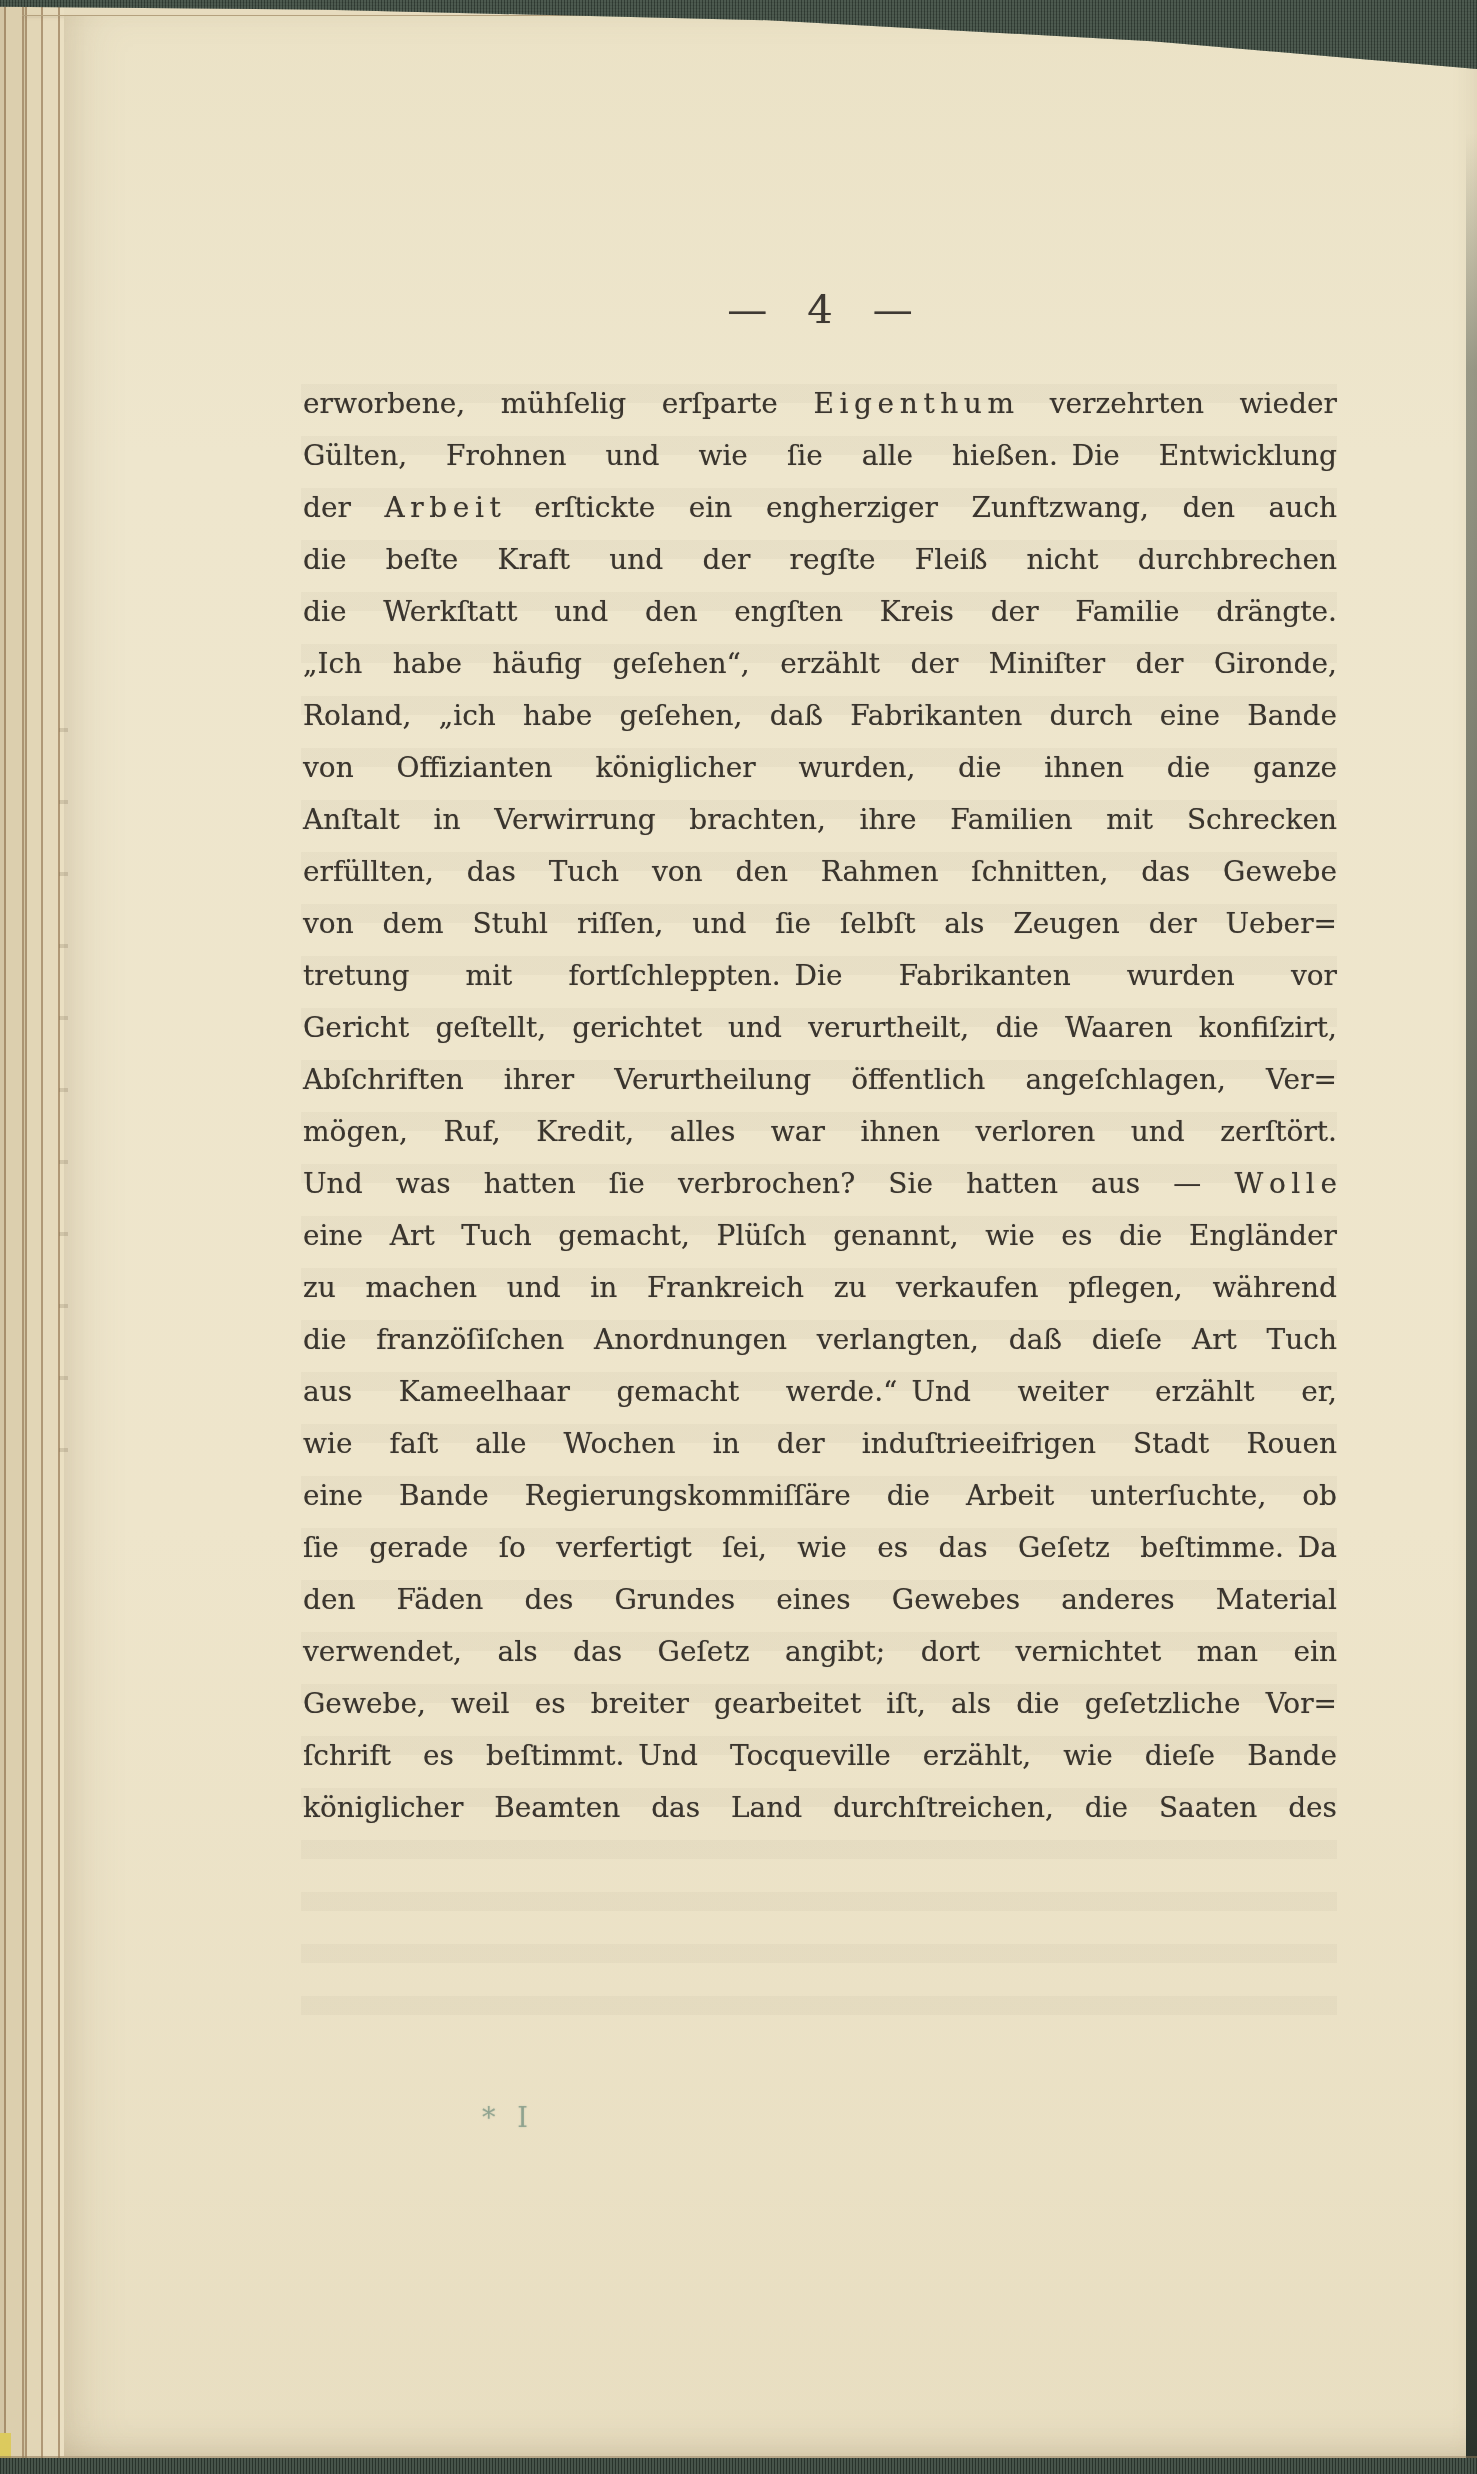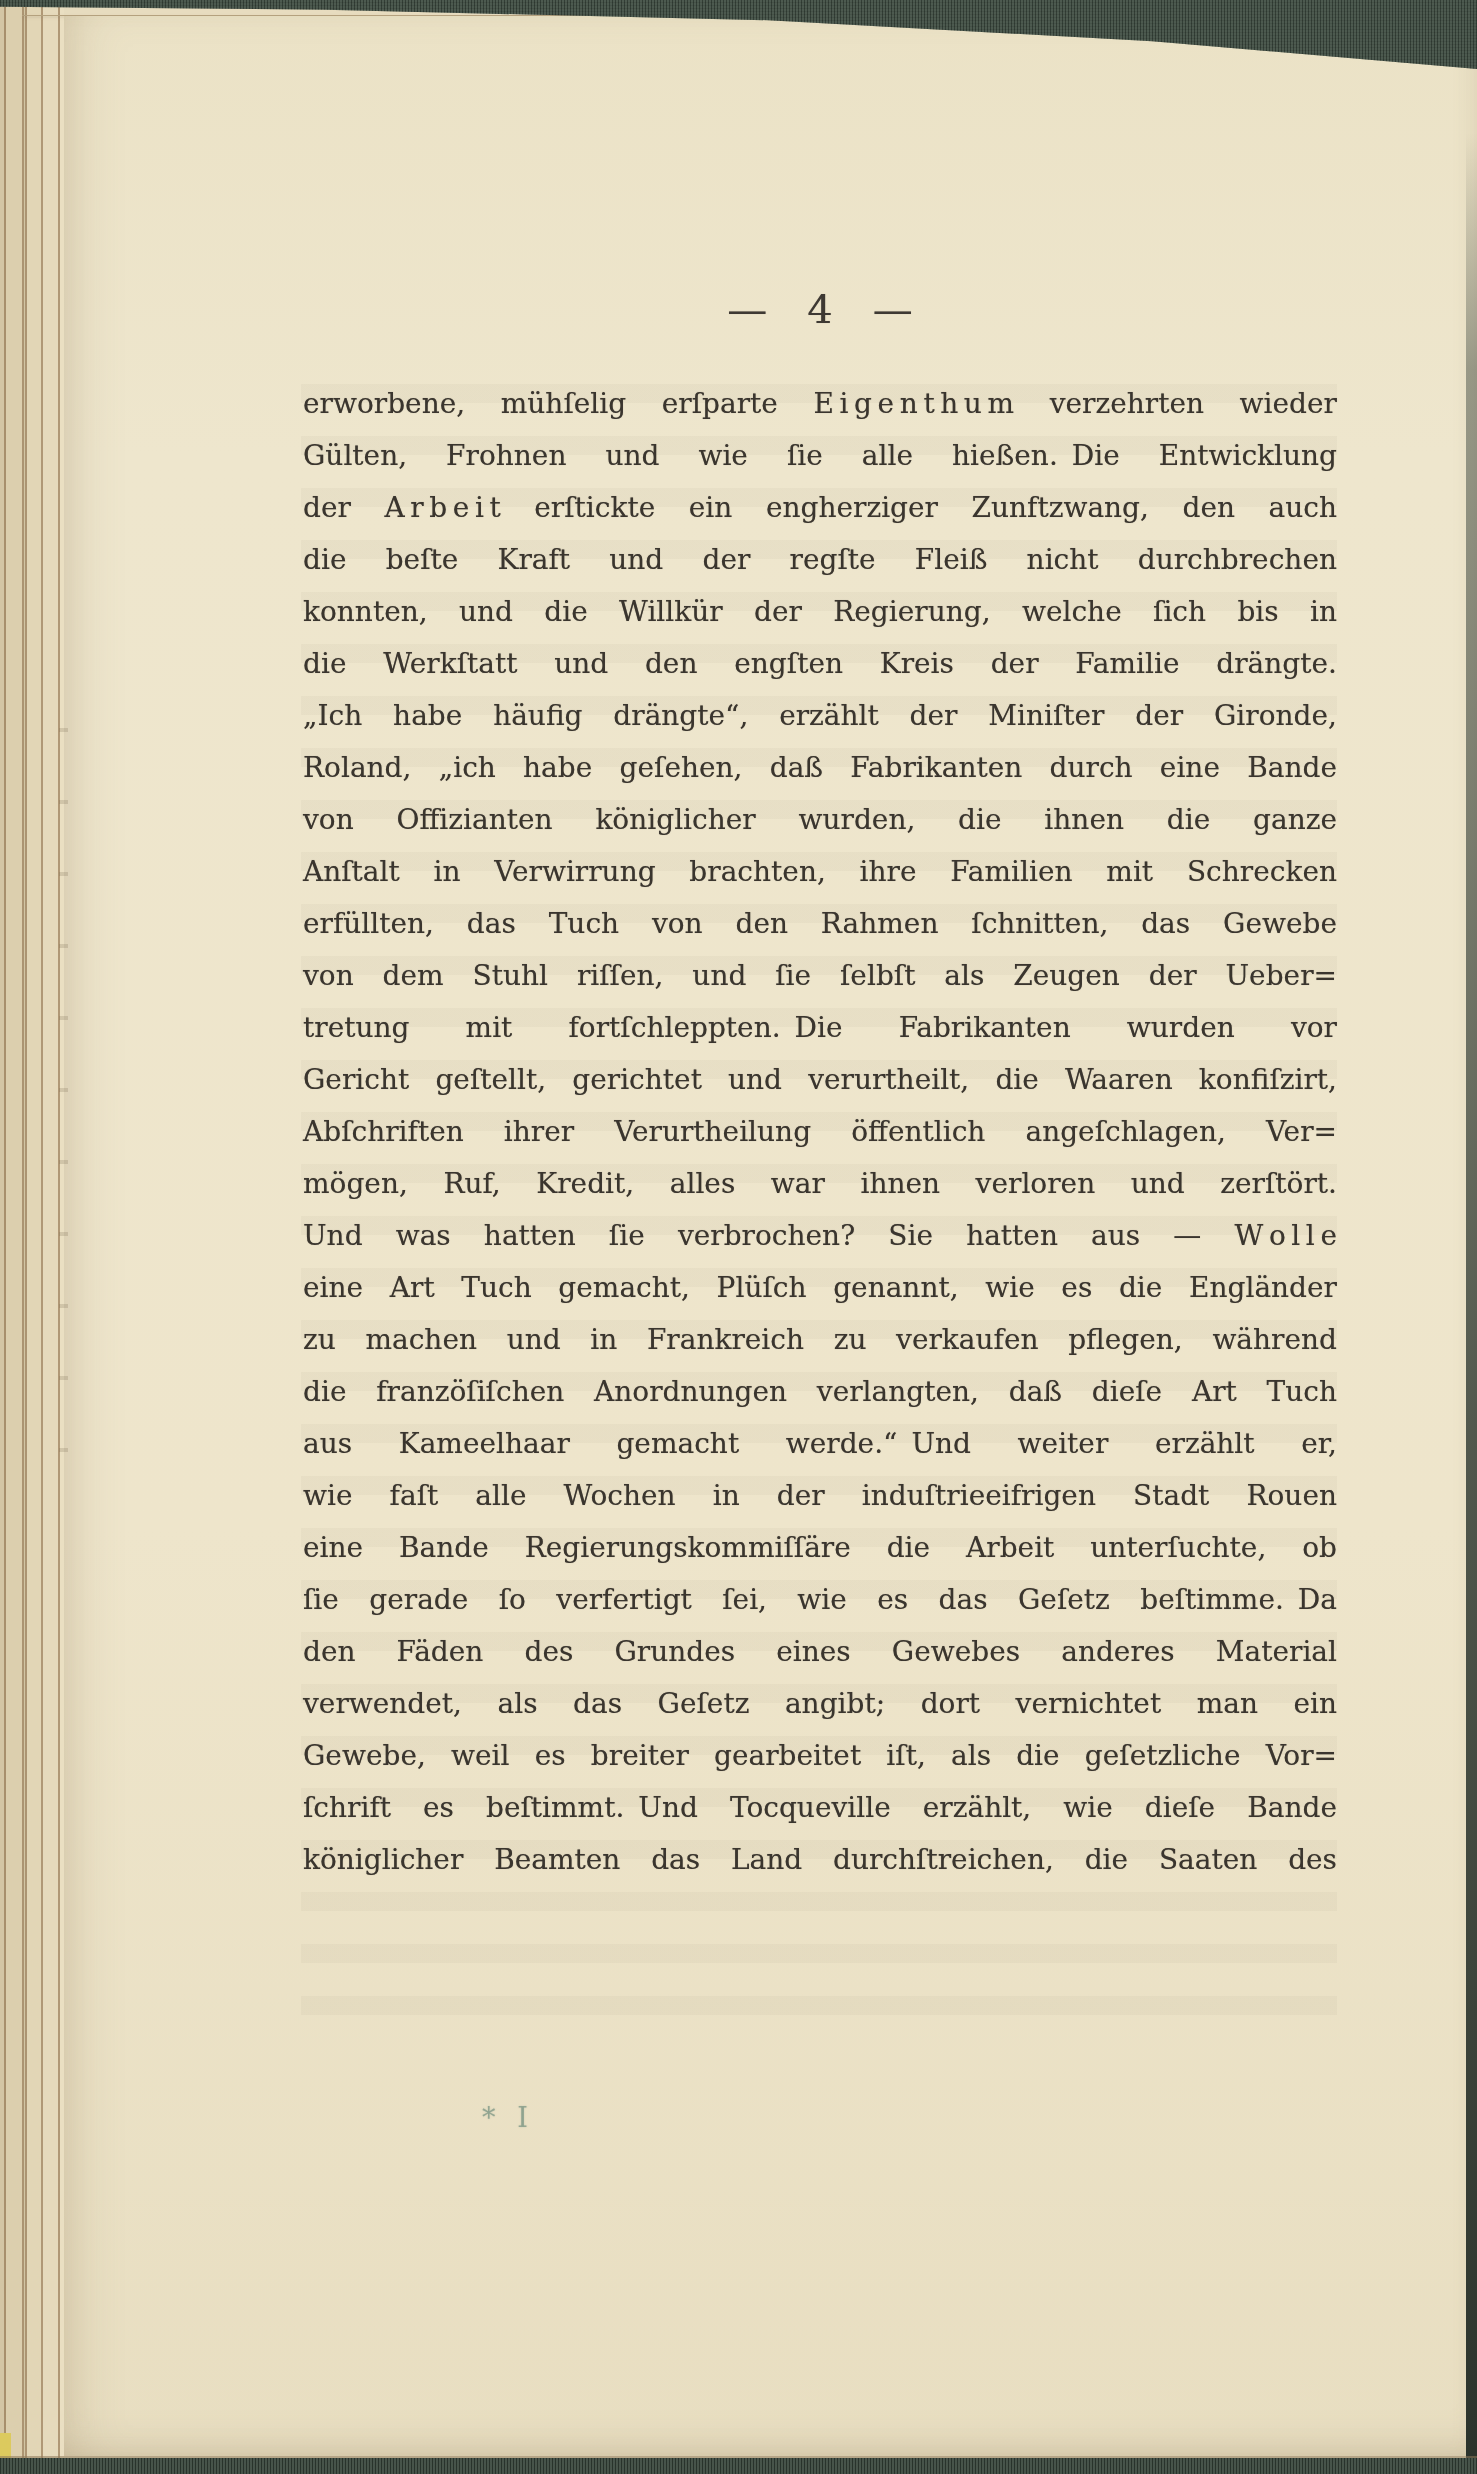--- a/index.html
+++ b/index.html
@@ -115,23 +115,22 @@
 
   <div class="margin-marks"></div>
 
   <div class="page-number">— 4 —</div>
 
   <div class="text-block">
       <div class="tline">erworbene, mühſelig erſparte E i g e n t h u m verzehrten wieder</div>
       <div class="tline">Gülten, Frohnen und wie ſie alle hießen. Die Entwicklung</div>
       <div class="tline">der A r b e i t erſtickte ein engherziger Zunftzwang, den auch</div>
       <div class="tline">die beſte Kraft und der regſte Fleiß nicht durchbrechen</div>
-      <div class="tline">konnten, und die Willkür der Regierung, welche ſich bis in</div>
       <div class="tline">die Werkſtatt und den engſten Kreis der Familie drängte.</div>
-      <div class="tline">„Ich habe häufig drängte“, erzählt der Miniſter der Gironde,</div>
+      <div class="tline">„Ich habe häufig geſehen“, erzählt der Miniſter der Gironde,</div>
       <div class="tline">Roland, „ich habe geſehen, daß Fabrikanten durch eine Bande</div>
       <div class="tline">von Offizianten königlicher wurden, die ihnen die ganze</div>
       <div class="tline">Anſtalt in Verwirrung brachten, ihre Familien mit Schrecken</div>
       <div class="tline">erfüllten, das Tuch von den Rahmen ſchnitten, das Gewebe</div>
       <div class="tline">von dem Stuhl riſſen, und ſie ſelbſt als Zeugen der Ueber=</div>
       <div class="tline">tretung mit fortſchleppten. Die Fabrikanten wurden vor</div>
       <div class="tline">Gericht geſtellt, gerichtet und verurtheilt, die Waaren konfiſzirt,</div>
       <div class="tline">Abſchriften ihrer Verurtheilung öffentlich angeſchlagen, Ver=</div>
       <div class="tline">mögen, Ruf, Kredit, alles war ihnen verloren und zerſtört.</div>
       <div class="tline">Und was hatten ſie verbrochen? Sie hatten aus — W o l l e</div>

